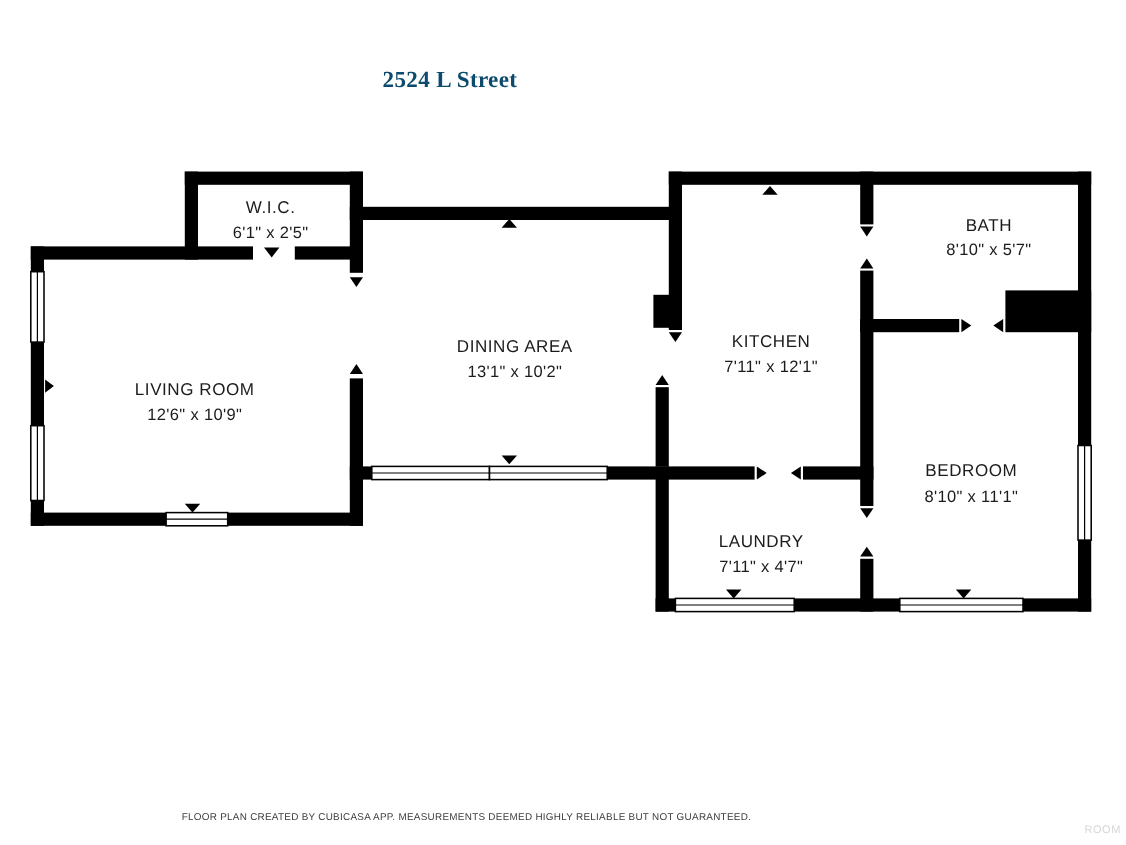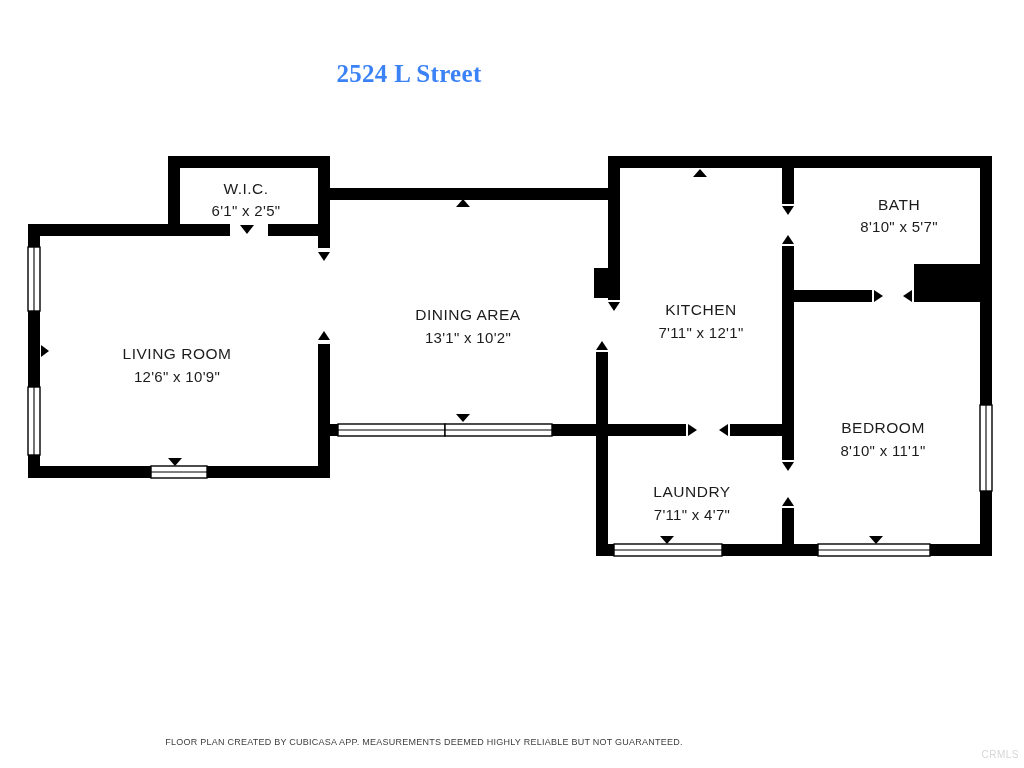--- a/index.html
+++ b/index.html
@@ -3,21 +3,21 @@
 <meta charset="utf-8">
 <style>
   html,body{margin:0;padding:0;}
   body{
     width:1024px;height:768px;background:#ffffff;position:relative;
     font-family:"Liberation Sans","DejaVu Sans",sans-serif;overflow:hidden;
   }
   .page-title{
     position:absolute;top:60px;left:0;width:818px;text-align:center;
     font-family:"Liberation Serif","DejaVu Serif",serif;
-    font-size:25px;font-weight:700;color:#3b82f6;margin:0;letter-spacing:0.3px;
+    font-size:21px;font-weight:700;color:#0c4a6e;margin:0;letter-spacing:0.3px;
   }
   .plan-svg{position:absolute;left:0;top:0;}
   .wall{fill:#000000;stroke:none;}
   .win-rect{fill:#ffffff;stroke:#000000;stroke-width:1.4;}
   .win-line{stroke:#000000;stroke-width:1.1;}
   .door-tri{fill:#000000;}
   .rname{font-size:15.5px;fill:#1c1c1c;letter-spacing:0.5px;text-anchor:middle;}
   .rdims{font-size:15px;fill:#1c1c1c;letter-spacing:0.3px;text-anchor:middle;}
   .footer-note{
     position:absolute;top:737px;left:0;width:848px;text-align:center;
@@ -149,13 +149,13 @@
 
     <text class="rname" x="883" y="433">BEDROOM</text>
     <text class="rdims" x="883" y="456">8'10" x 11'1"</text>
 
     <text class="rname" x="692" y="497">LAUNDRY</text>
     <text class="rdims" x="692" y="520">7'11" x 4'7"</text>
   </g>
 </svg>
 
 <div class="footer-note">FLOOR PLAN CREATED BY CUBICASA APP. MEASUREMENTS DEEMED HIGHLY RELIABLE BUT NOT GUARANTEED.</div>
-<div class="watermark">CRMLS</div>
+<div class="watermark">ROOM</div>
 
 </body></html>

